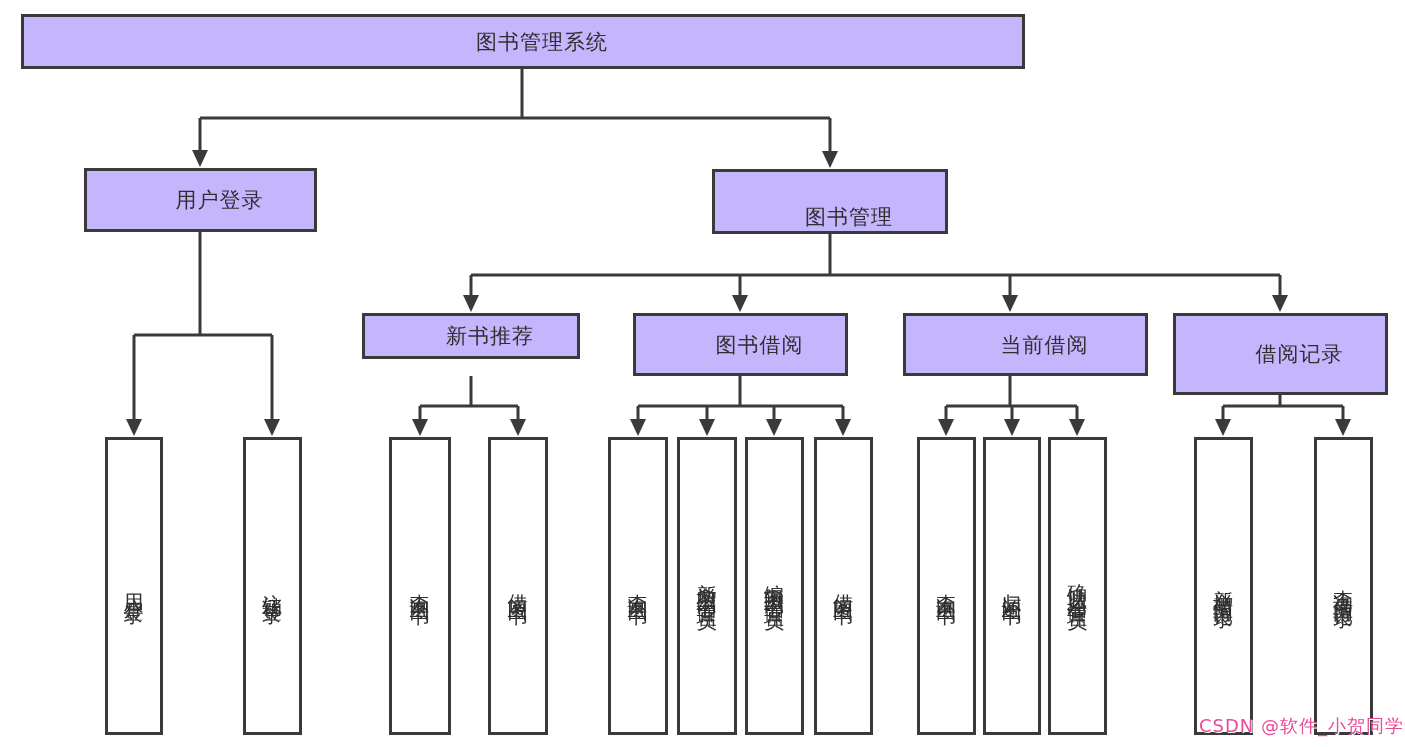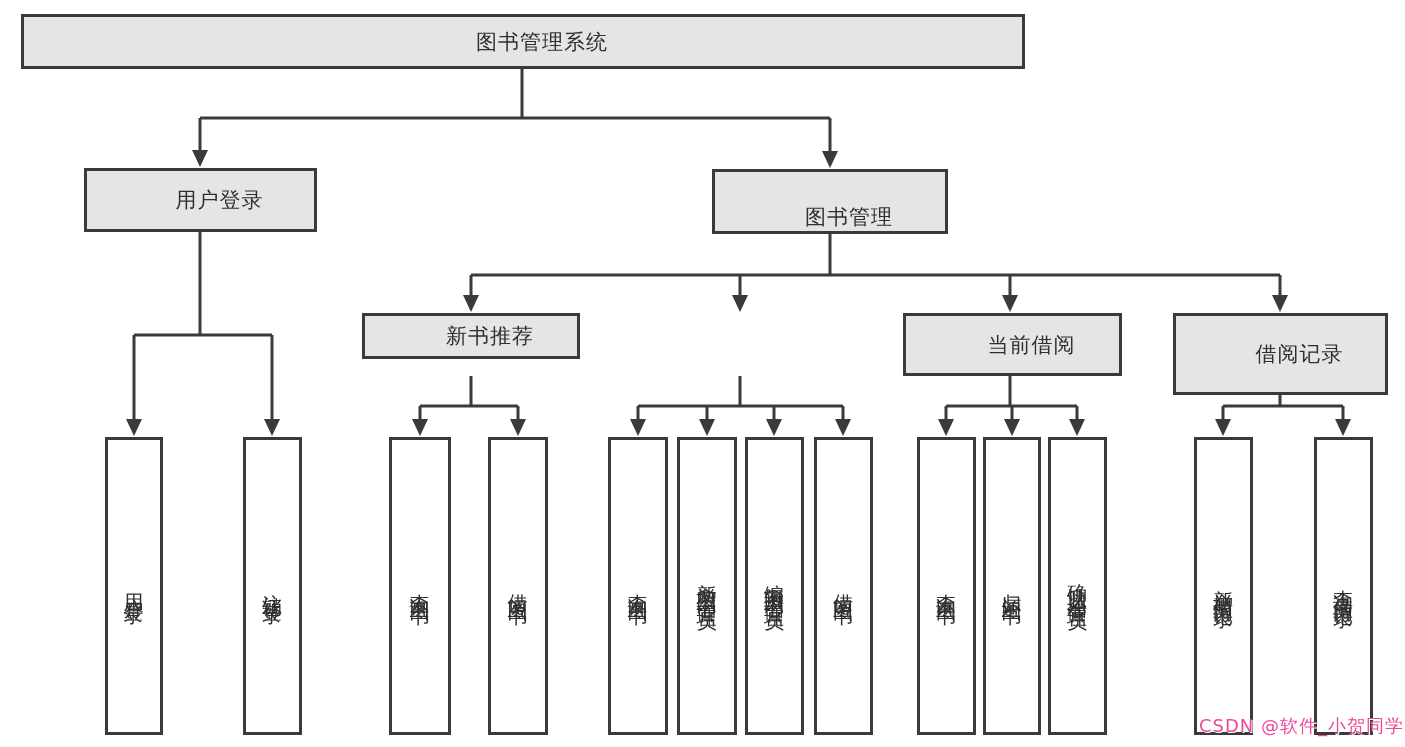--- a/index.html
+++ b/index.html
@@ -10,21 +10,21 @@
     font-family:"DejaVu Sans","Liberation Sans",sans-serif;
     color:#2f2f2f;
     overflow:hidden;
   }
   .wires{position:absolute;left:0;top:0;width:1405px;height:747px;}
   .wires path{stroke:#3a3a3a;stroke-width:3;fill:none;}
   .wires polygon{fill:#3a3a3a;stroke:none;}
   .node{
     position:absolute;
     box-sizing:border-box;
-    background:#e5e5e5;
+    background:#c4b5fd;
     border:3px solid #3a3a3a;
     display:flex;align-items:center;justify-content:center;
     font-size:21px;letter-spacing:1px;
     white-space:nowrap;
     padding-left:38px;
   }
   .leaf{
     position:absolute;
     box-sizing:border-box;
     background:#ffffff;
@@ -97,21 +97,24 @@
   <div class="node" style="left:84px;top:168px;width:233px;height:64px;">
     <span>用户登录</span>
   </div>
   <div class="node" style="left:712px;top:169px;width:236px;height:65px;align-items:flex-end;">
     <span>图书管理</span>
   </div>
 
   <div class="node" style="left:362px;top:313px;width:218px;height:46px;">
     <span>新书推荐</span>
   </div>
-  <div class="node" style="left:903px;top:313px;width:219px;height:63px;">
+  <div class="node" style="left:633px;top:313px;width:215px;height:63px;">
+    <span>图书借阅</span>
+  </div>
+  <div class="node" style="left:903px;top:313px;width:245px;height:63px;">
     <span>当前借阅</span>
   </div>
   <div class="node" style="left:1173px;top:313px;width:215px;height:82px;">
     <span>借阅记录</span>
   </div>
 
   <div class="leaf" style="left:105px;top:437px;width:58px;height:298px;">
     <span>用户登录</span>
   </div>
   <div class="leaf" style="left:243px;top:437px;width:59px;height:298px;">

